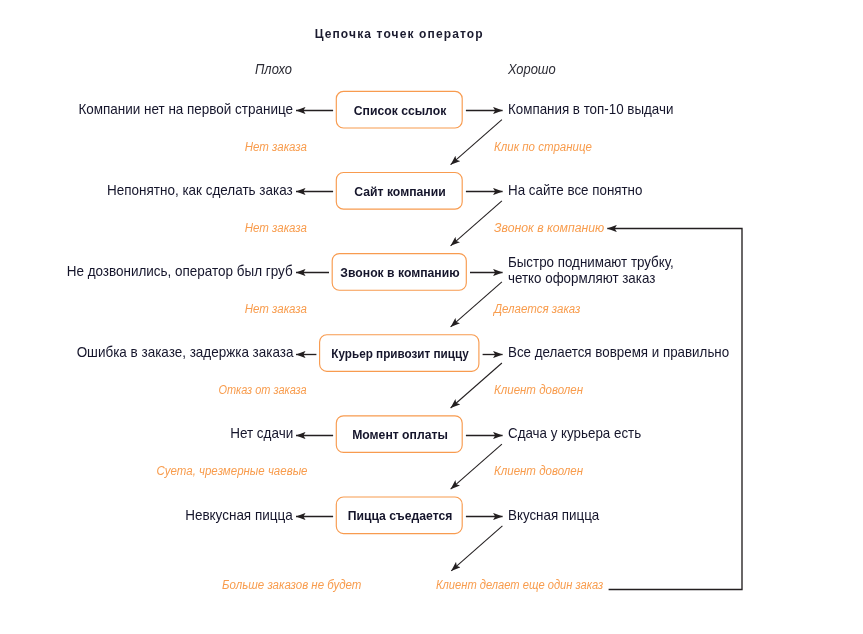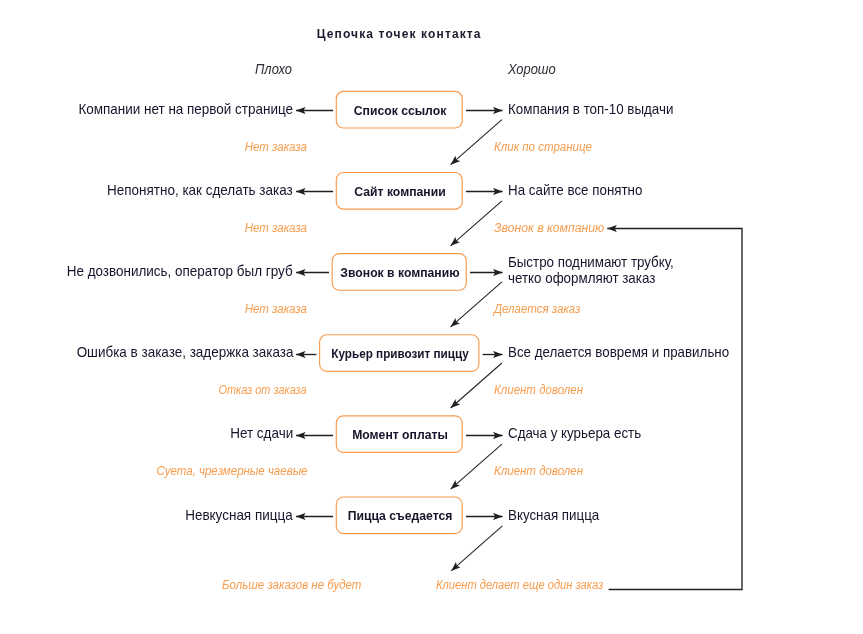--- a/index.html
+++ b/index.html
@@ -27,21 +27,21 @@
   .lbl-bad{transform-origin:right top;transform:scaleX(0.958);}
   .lbl-good{transform-origin:left top;transform:scaleX(0.958);}
 
   svg.lines{position:absolute;left:0;top:0;width:863px;height:634px;overflow:visible;}
 </style>
 </head>
 <body>
 
 <div id="stage">
 
-  <div class="t" id="title">Цепочка точек контакта</div>
+  <div class="t" id="title">Цепочка точек оператор</div>
 
   <div class="t col-head" id="col-bad">Плохо</div>
   <div class="t col-head" id="col-good">Хорошо</div>
 
   <svg class="lines" viewBox="0 0 863 634">
     <defs>
       <marker id="ah" viewBox="0 0 9.6 7.2" refX="9.55" refY="3.6" markerWidth="9.6" markerHeight="7.2" markerUnits="userSpaceOnUse" orient="auto">
         <path d="M0,0 L9.6,3.6 L0,7.2 L2.1,3.6 Z" fill="#231f20" stroke="none"></path>
       </marker>
     </defs>

